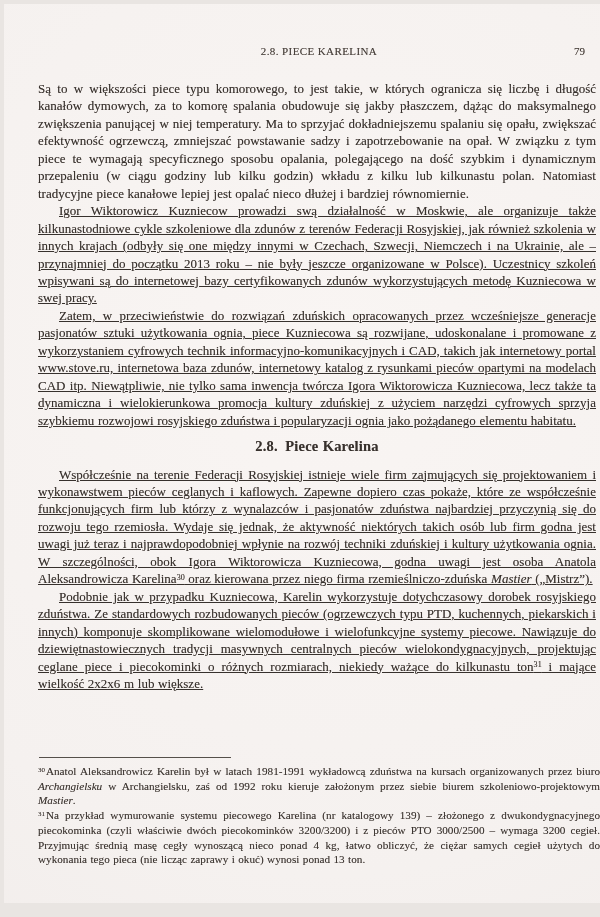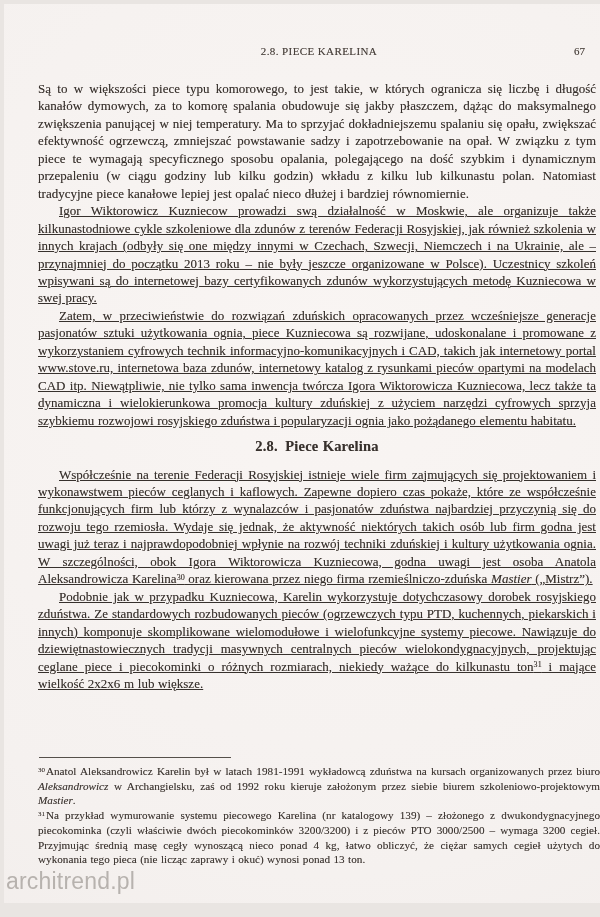--- a/index.html
+++ b/index.html
@@ -114,35 +114,34 @@
     letter-spacing: 0.2px;
   }
 </style>
 </head>
 <body>
 
 <div class="page">
 
   <div class="page-header">
     <div class="running-title">2.8. PIECE KARELINA</div>
-    <div class="page-number">67</div>
+    <div class="page-number">79</div>
   </div>
 
   <div class="body-text">
       <p class="para"><span>Są to w większości piece typu komorowego, to jest takie, w których ogranicza się liczbę i długość kanałów dymowych, za to komorę spalania obudowuje się jakby płaszczem, dążąc do maksymalnego zwiększenia panującej w niej temperatury. Ma to sprzyjać dokładniejszemu spalaniu się opału, zwiększać efektywność ogrzewczą, zmniejszać powstawanie sadzy i zapotrzebowanie na opał. W związku z tym piece te wymagają specyficznego sposobu opalania, polegającego na dość szybkim i dynamicznym przepaleniu (w ciągu godziny lub kilku godzin) wkładu z kilku lub kilkunastu polan. Natomiast tradycyjne piece kanałowe lepiej jest opalać nieco dłużej i bardziej równomiernie.</span></p>
       <p class="para indent"><span>Igor Wiktorowicz Kuzniecow prowadzi swą działalność w Moskwie, ale organizuje także kilkunastodniowe cykle szkoleniowe dla zdunów z terenów Federacji Rosyjskiej, jak również szkolenia w innych krajach (odbyły się one między innymi w Czechach, Szwecji, Niemczech i na Ukrainie, ale – przynajmniej do początku 2013 roku – nie były jeszcze organizowane w Polsce). Uczestnicy szkoleń wpisywani są do internetowej bazy certyfikowanych zdunów wykorzystujących metodę Kuzniecowa w swej pracy.</span></p>
       <p class="para indent"><span>Zatem, w przeciwieństwie do rozwiązań zduńskich opracowanych przez wcześniejsze generacje pasjonatów sztuki użytkowania ognia, piece Kuzniecowa są rozwijane, udoskonalane i promowane z wykorzystaniem cyfrowych technik informacyjno-komunikacyjnych i CAD, takich jak internetowy portal www.stove.ru, internetowa baza zdunów, internetowy katalog z rysunkami pieców opartymi na modelach CAD itp. Niewątpliwie, nie tylko sama inwencja twórcza Igora Wiktorowicza Kuzniecowa, lecz także ta dynamiczna i wielokierunkowa promocja kultury zduńskiej z użyciem narzędzi cyfrowych sprzyja szybkiemu rozwojowi rosyjskiego zduństwa i popularyzacji ognia jako pożądanego elementu habitatu.</span></p>
       <h2 class="section-heading">2.8. Piece Karelina</h2>
       <p class="para indent"><span>Współcześnie na terenie Federacji Rosyjskiej istnieje wiele firm zajmujących się projektowaniem i wykonawstwem pieców ceglanych i kaflowych. Zapewne dopiero czas pokaże, które ze współcześnie funkcjonujących firm lub którzy z wynalazców i pasjonatów zduństwa najbardziej przyczynią się do rozwoju tego rzemiosła. Wydaje się jednak, że aktywność niektórych takich osób lub firm godna jest uwagi już teraz i najprawdopodobniej wpłynie na rozwój techniki zduńskiej i kultury użytkowania ognia. W szczególności, obok Igora Wiktorowicza Kuzniecowa, godna uwagi jest osoba Anatola Aleksandrowicza Karelina</span><sup>30</sup><span> oraz kierowana przez niego firma rzemieślniczo-zduńska </span><span class="it">Mastier</span><span> („Mistrz”).</span></p>
       <p class="para indent"><span>Podobnie jak w przypadku Kuzniecowa, Karelin wykorzystuje dotychczasowy dorobek rosyjskiego zduństwa. Ze standardowych rozbudowanych pieców (ogrzewczych typu PTD, kuchennych, piekarskich i innych) komponuje skomplikowane wielomodułowe i wielofunkcyjne systemy piecowe. Nawiązuje do dziewiętnastowiecznych tradycji masywnych centralnych pieców wielokondygnacyjnych, projektując ceglane piece i piecokominki o różnych rozmiarach, niekiedy ważące do kilkunastu ton</span><sup>31</sup><span> i mające wielkość 2x2x6 m lub większe.</span></p>
     </div>
 
   <div class="footnotes">
     <div class="fn-rule"></div>
     <div>
-        <p class="footnote"><sup>30</sup><span>Anatol Aleksandrowicz Karelin był w latach 1981-1991 wykładowcą zduństwa na kursach organizowanych przez biuro </span><span class="it">Aleksandrowicz</span><span> w Archangielsku, zaś od 1992 roku kieruje założonym przez siebie biurem szkoleniowo-projektowym </span><span class="it">Mastier</span><span>.</span></p>
+        <p class="footnote"><sup>30</sup><span>Anatol Aleksandrowicz Karelin był w latach 1981-1991 wykładowcą zduństwa na kursach organizowanych przez biuro </span><span class="it">Archangielsku</span><span> w Archangielsku, zaś od 1992 roku kieruje założonym przez siebie biurem szkoleniowo-projektowym </span><span class="it">Mastier</span><span>.</span></p>
         <p class="footnote"><sup>31</sup><span>Na przykład wymurowanie systemu piecowego Karelina (nr katalogowy 139) – złożonego z dwukondygnacyjnego piecokominka (czyli właściwie dwóch piecokominków 3200/3200) i z pieców PTO 3000/2500 – wymaga 3200 cegieł. Przyjmując średnią masę cegły wynoszącą nieco ponad 4 kg, łatwo obliczyć, że ciężar samych cegieł użytych do wykonania tego pieca (nie licząc zaprawy i okuć) wynosi ponad 13 ton.</span></p>
       </div>
   </div>
 
-  <div class="watermark">architrend.pl</div>
 
 </div>
 
 </body></html>

